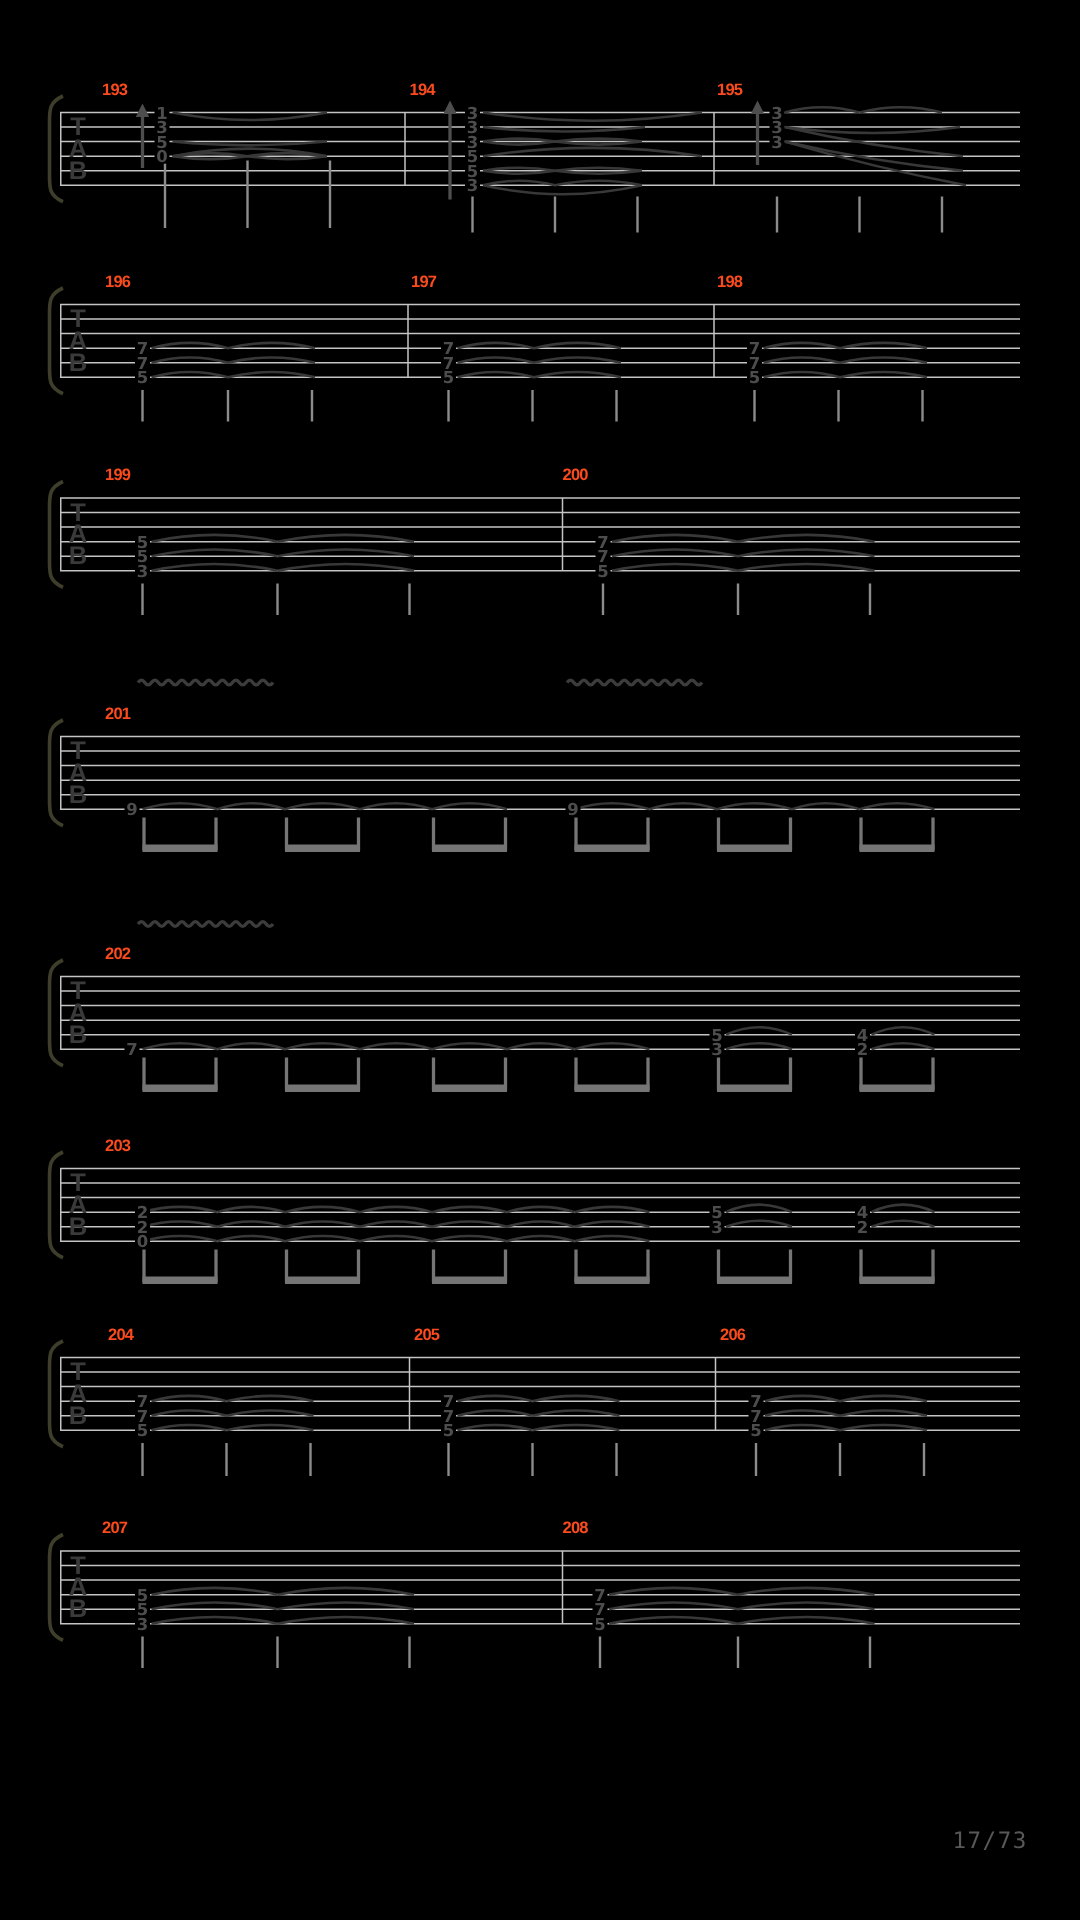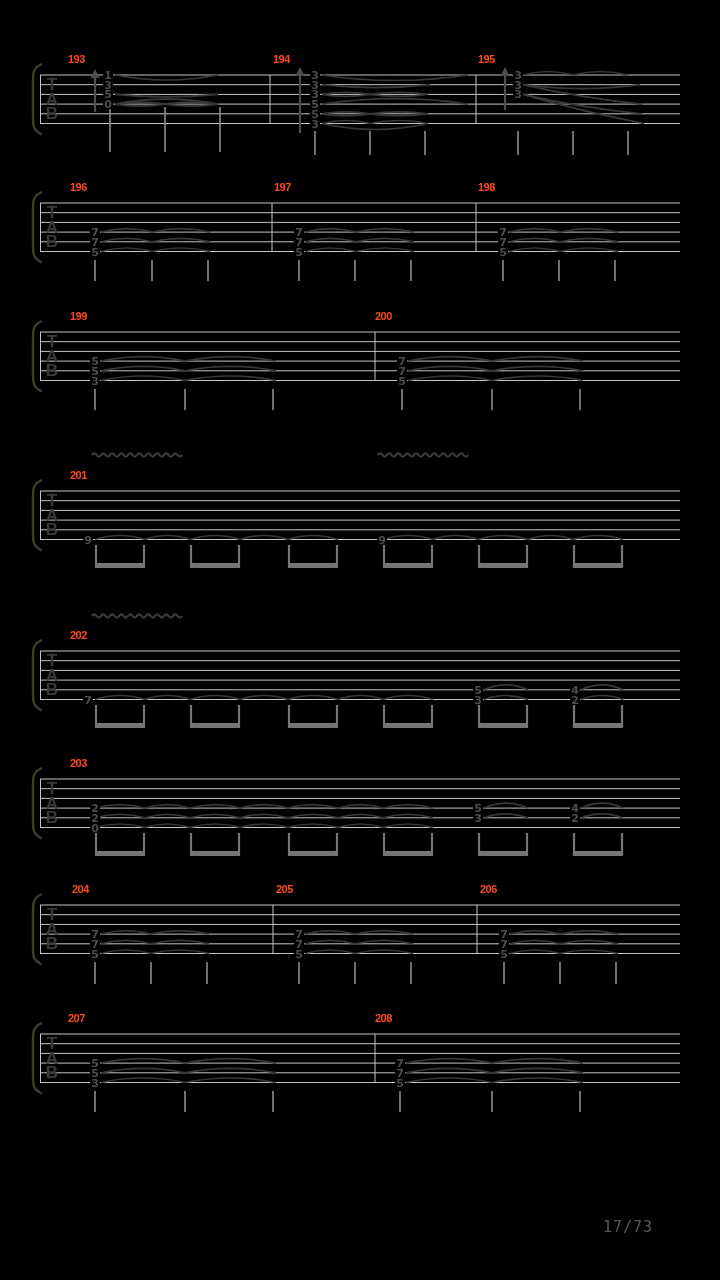--- a/index.html
+++ b/index.html
@@ -1,19 +1,19 @@
 <!DOCTYPE html>
 <html><head>
 <meta charset="utf-8">
 <style>
   html,body{margin:0;padding:0;background:#000;}
   .page{position:relative;width:720px;height:1280px;background:#000;overflow:hidden;
         font-family:"Liberation Sans",sans-serif;}
   .score-svg{position:absolute;left:0;top:0;}
-  .page-indicator{position:absolute;left:603px;top:1218px;
+  .page-indicator{position:absolute;left:635px;top:1218px;
         font-family:"DejaVu Sans Mono",monospace;font-size:15px;color:#585858;letter-spacing:1px;}
 </style>
 </head>
 <body>
 
 <div class="page">
   <svg id="score-svg" class="score-svg" width="720" height="1280" viewBox="0 0 720 1280">
       <g>
         <path d="M 42 64 C 33 68 33 73 33 81 L 33 117.5 C 33 125.5 33 130.5 42 134.5" fill="none" stroke="#3e3e2b" stroke-width="2.4"></path>
         <line x1="40" y1="75" x2="680" y2="75" stroke="#c4c4c4" stroke-width="1"></line>

